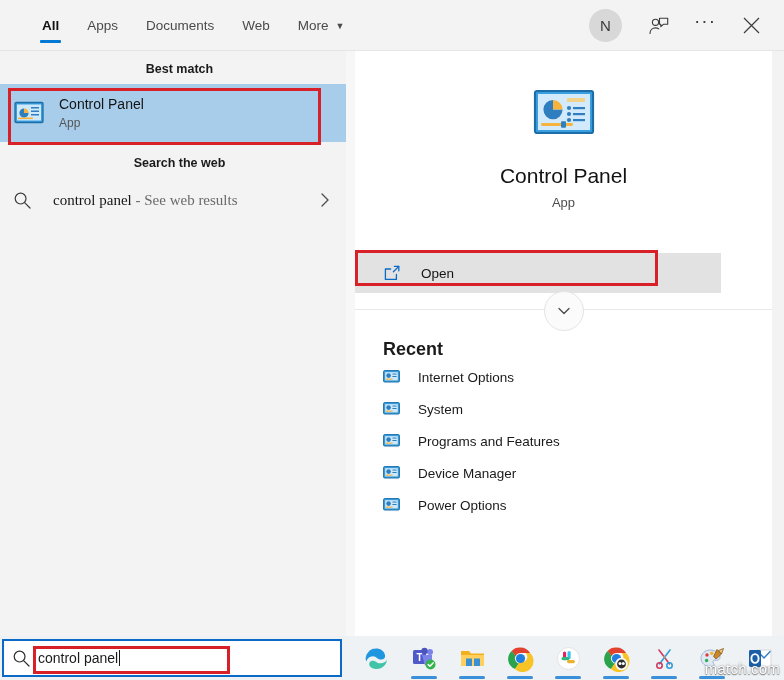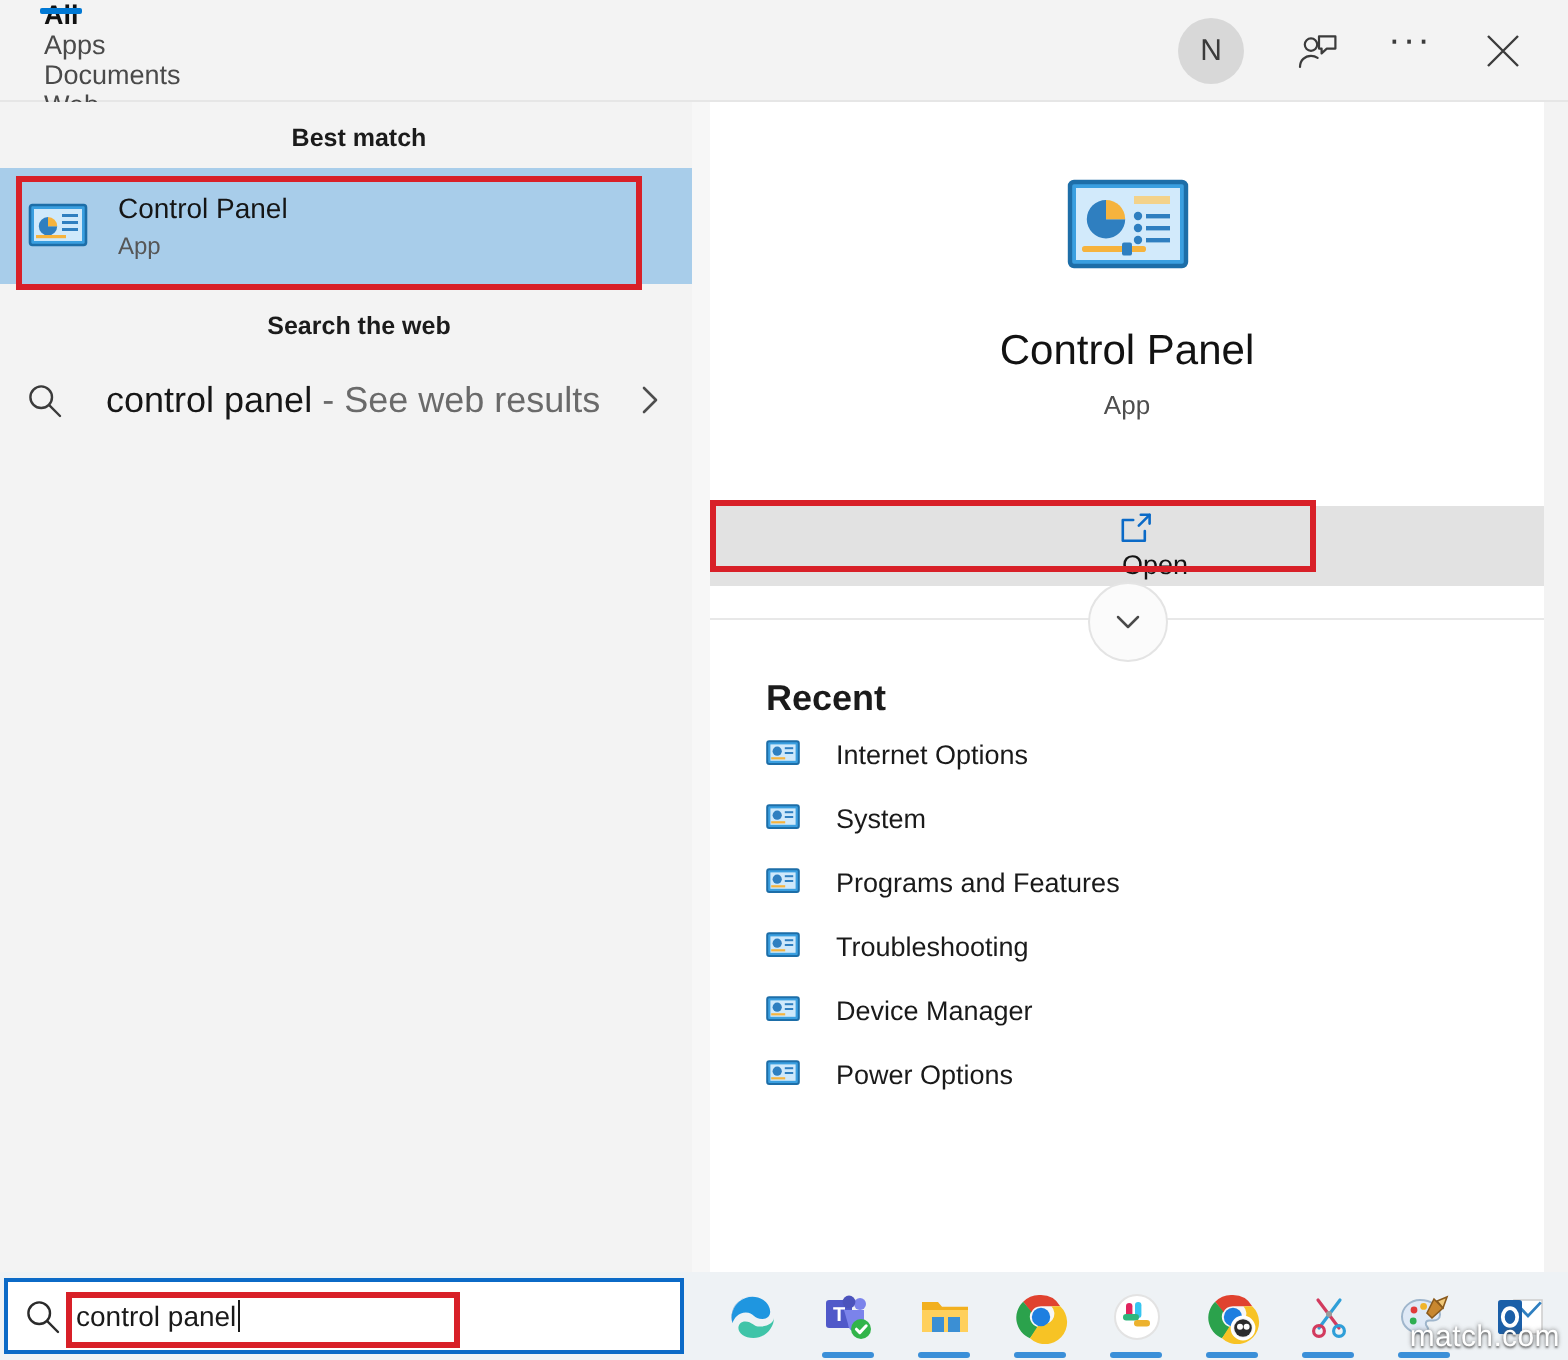--- a/index.html
+++ b/index.html
@@ -34,25 +34,24 @@
     position: absolute;
     left: 0; top: 0;
     width: 784px;
     height: 51px;
     background: #f3f3f3;
     border-bottom: 1px solid #e6e6e6;
     box-sizing: border-box;
   }
   .tabs {
     position: absolute;
-    left: 8px; top: 0;
+    left: 28px; top: 0;
     height: 51px;
     display: flex;
     align-items: flex-start;
-    flex-direction: column;
   }
   .tab {
     position: relative;
     height: 51px;
     padding: 0 14px;
     display: flex;
     align-items: center;
     font-size: 13.5px;
     color: #4a4a4a;
     cursor: default;
@@ -180,24 +179,25 @@
   }
   .web-icon {
     width: 26px;
     flex: 0 0 26px;
     display: flex;
     align-items: center;
     justify-content: flex-start;
     margin-right: 14px;
   }
   .web-label {
-    font-size: 18px;
+    font-size: 15px;
     color: #161616;
     flex: 1 1 auto;
     white-space: nowrap;
+    font-family: Liberation Serif, serif;
   }
   .web-label .muted {
     color: #6a6a6a;
   }
   .chev-right {
     color: #4d4d4d;
     display: flex;
     align-items: center;
   }
 
@@ -241,29 +241,28 @@
   }
   .hero-sub {
     font-size: 13px;
     color: #4e4e4e;
     margin-top: 7px;
   }
 
   .open-row {
     position: absolute;
     left: 0; top: 202px;
-    width: 417px;
+    width: 366px;
     height: 40px;
     background: #e2e2e2;
     display: flex;
     align-items: center;
     padding-left: 28px;
     box-sizing: border-box;
     cursor: default;
-    flex-direction: column;
   }
   .open-icon {
     width: 22px;
     flex: 0 0 22px;
     display: flex;
     align-items: center;
     margin-right: 16px;
   }
   .open-label {
     font-size: 13.5px;
@@ -593,33 +592,20 @@
               <rect x="2.2" y="2.2" width="12.6" height="8.2" fill="#cfe9fb"></rect>
               <circle cx="5.6" cy="5.6" r="2.3" fill="#2f7fc0"></circle>
               <rect x="9.4" y="3.6" width="4.2" height="1" fill="#2f7fc0"></rect>
               <rect x="9.4" y="6" width="4.2" height="1" fill="#2f7fc0"></rect>
               <rect x="2.6" y="8.6" width="7" height="1.1" fill="#f6b33d"></rect>
             </svg>
           </div>
           <div class="recent-label">Programs and Features</div>
         </div>
 
-        <div class="recent-item">
-          <div class="recent-icon">
-            <svg width="17" height="14" viewBox="0 0 17 14">
-              <rect x="0.6" y="0.6" width="15.8" height="11.4" rx="1" fill="#3a9fe0" stroke="#1d6ea8" stroke-width="1"></rect>
-              <rect x="2.2" y="2.2" width="12.6" height="8.2" fill="#cfe9fb"></rect>
-              <circle cx="5.6" cy="5.6" r="2.3" fill="#2f7fc0"></circle>
-              <rect x="9.4" y="3.6" width="4.2" height="1" fill="#2f7fc0"></rect>
-              <rect x="9.4" y="6" width="4.2" height="1" fill="#2f7fc0"></rect>
-              <rect x="2.6" y="8.6" width="7" height="1.1" fill="#f6b33d"></rect>
-            </svg>
-          </div>
-          <div class="recent-label">Troubleshooting</div>
-        </div>
 
         <div class="recent-item">
           <div class="recent-icon">
             <svg width="17" height="14" viewBox="0 0 17 14">
               <rect x="0.6" y="0.6" width="15.8" height="11.4" rx="1" fill="#3a9fe0" stroke="#1d6ea8" stroke-width="1"></rect>
               <rect x="2.2" y="2.2" width="12.6" height="8.2" fill="#cfe9fb"></rect>
               <circle cx="5.6" cy="5.6" r="2.3" fill="#2f7fc0"></circle>
               <rect x="9.4" y="3.6" width="4.2" height="1" fill="#2f7fc0"></rect>
               <rect x="9.4" y="6" width="4.2" height="1" fill="#2f7fc0"></rect>
               <rect x="2.6" y="8.6" width="7" height="1.1" fill="#f6b33d"></rect>

